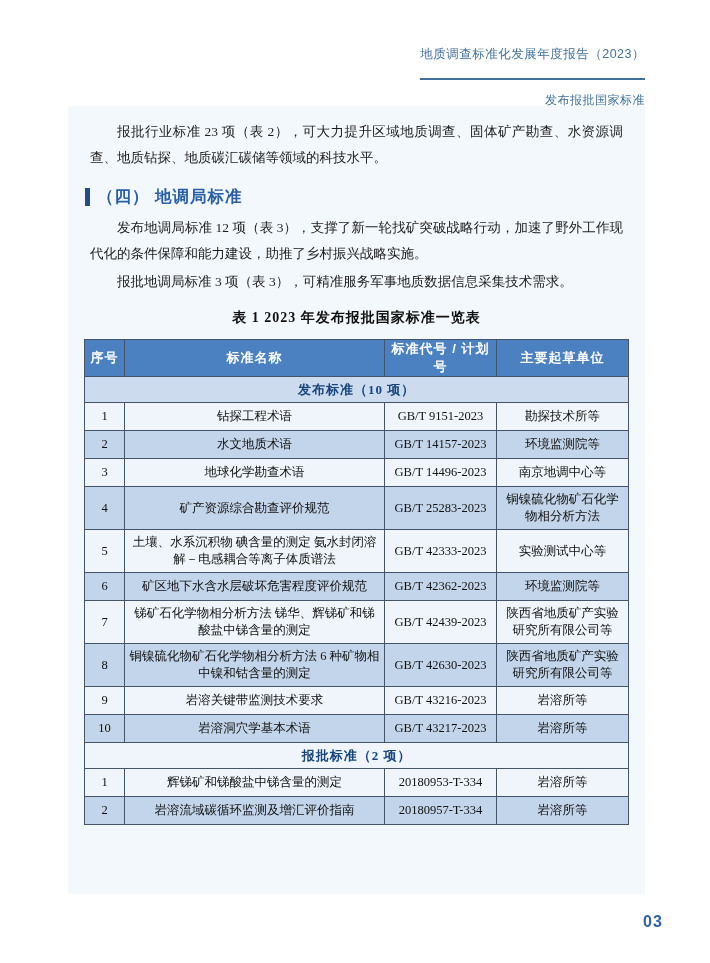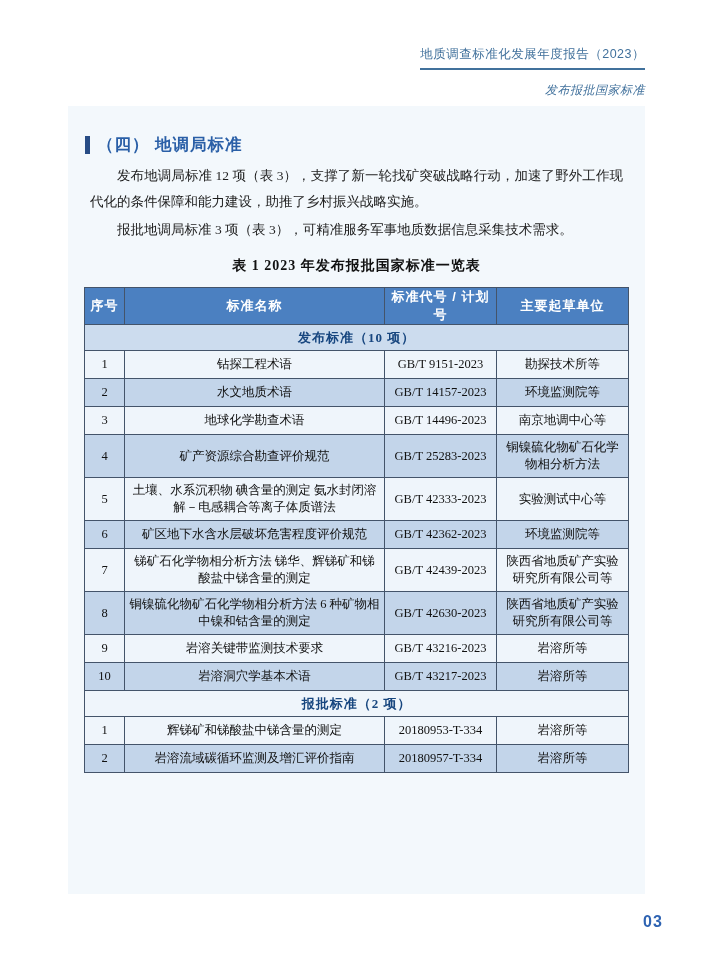--- a/index.html
+++ b/index.html
@@ -29,30 +29,29 @@
   
   .doc-header{
     position:absolute;top:44px;right:65px;
     text-align:right;
     font-family:"Liberation Sans","DejaVu Sans",sans-serif;
   }
   .doc-header .title-line{
     display:inline-block;
     font-size:12.5px;
     color:var(--header-text);
-    padding-bottom:5px;
+    padding-bottom:15px;
     border-bottom:2px solid var(--header-text);
     letter-spacing:0.5px;
   }
   .doc-header .chapter-line{
     margin-top:12px;
     font-size:12px;
     color:var(--header-text);
     letter-spacing:0.5px;
-    font-style:italic;
   }
   
   .panel{
     position:absolute;left:68px;top:106px;
     width:577px;height:788px;
     background:var(--panel-bg);
     padding-top:13px;
   }
   .body-para{
     margin:0 22px 2px 22px;
@@ -140,20 +139,21 @@
 
 <div class="page">
 
   <div class="doc-header">
     <div class="title-line">地质调查标准化发展年度报告（2023）</div>
     <div class="chapter-line">发布报批国家标准</div>
   </div>
 
   <div class="panel">
 
+    <p class="body-para">报批行业标准 23 项（表 2），可大力提升区域地质调查、固体矿产勘查、水资源调查、地质钻探、地质碳汇碳储等领域的科技水平。</p>
 
     <div class="section-heading">
       <span class="bar"></span>
       <span class="txt">（四） 地调局标准</span>
     </div>
 
     <p class="body-para">发布地调局标准 12 项（表 3），支撑了新一轮找矿突破战略行动，加速了野外工作现代化的条件保障和能力建设，助推了乡村振兴战略实施。</p>
     <p class="body-para">报批地调局标准 3 项（表 3），可精准服务军事地质数据信息采集技术需求。</p>
 
     <div class="table-title">表 1  2023 年发布报批国家标准一览表</div>

